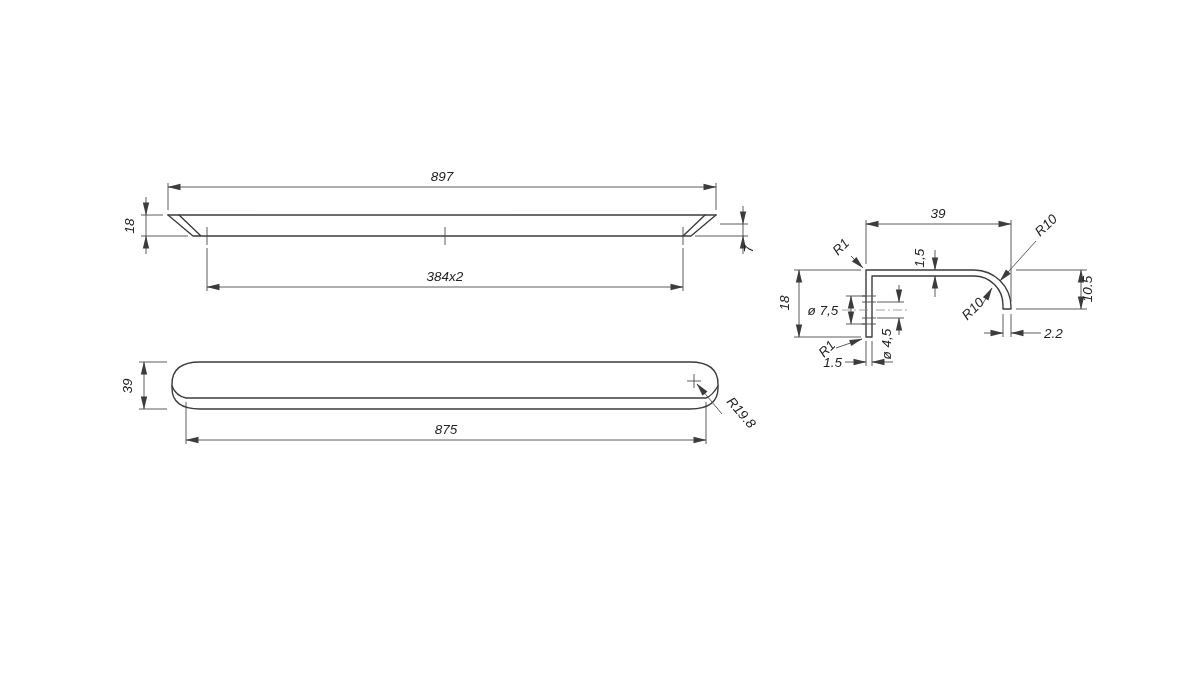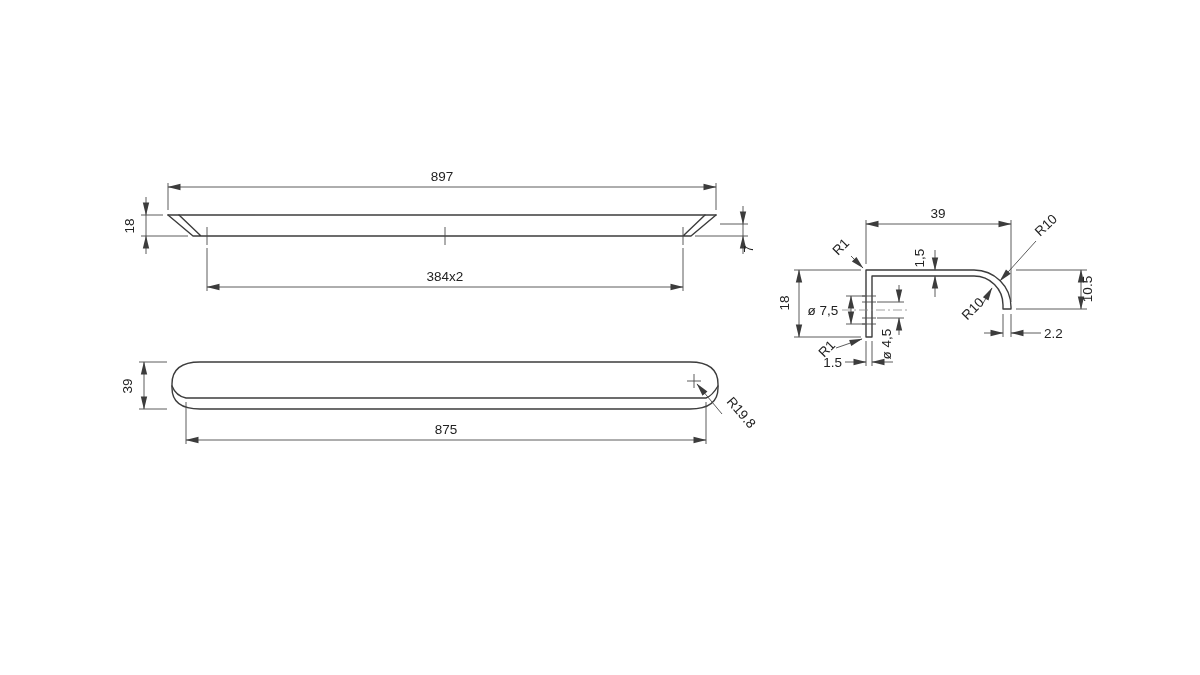--- a/index.html
+++ b/index.html
@@ -1,16 +1,16 @@
 <!DOCTYPE html>
 <html><head>
 <meta charset="utf-8">
 <style>
   html,body{margin:0;padding:0;background:#ffffff;}
-  .stage{position:relative;width:1200px;height:675px;background:#ffffff;overflow:hidden;}
+  .stage{position:relative;width:1200px;height:675px;background:#ffffff;overflow:hidden;font-style:italic;}
   svg{display:block;}
   .outline{fill:none;stroke:#3c3c3c;stroke-width:1.4;stroke-linejoin:round;stroke-linecap:round;}
   .thin{fill:none;stroke:#4b4b4b;stroke-width:0.9;}
   .cl{fill:none;stroke:#8a8a8a;stroke-width:0.8;stroke-dasharray:9 3 2 3;}
   text{font-family:"Liberation Sans",sans-serif;font-size:13.5px;fill:#222222;}
 </style>
 </head>
 <body>
 
 <div class="stage">

